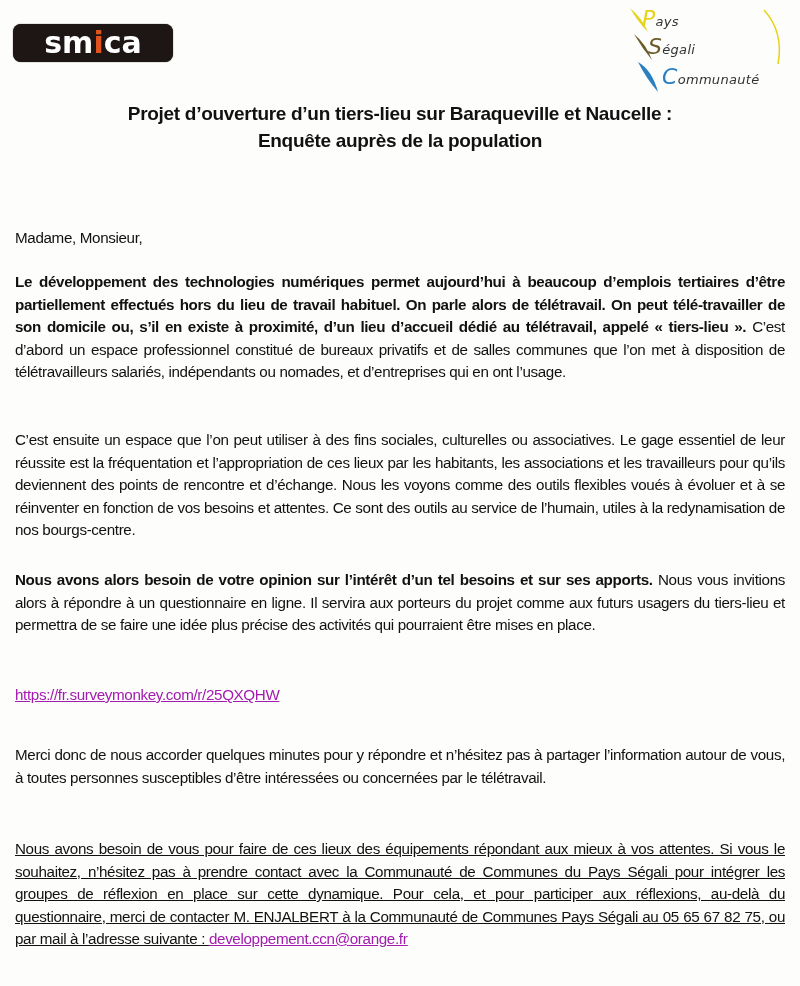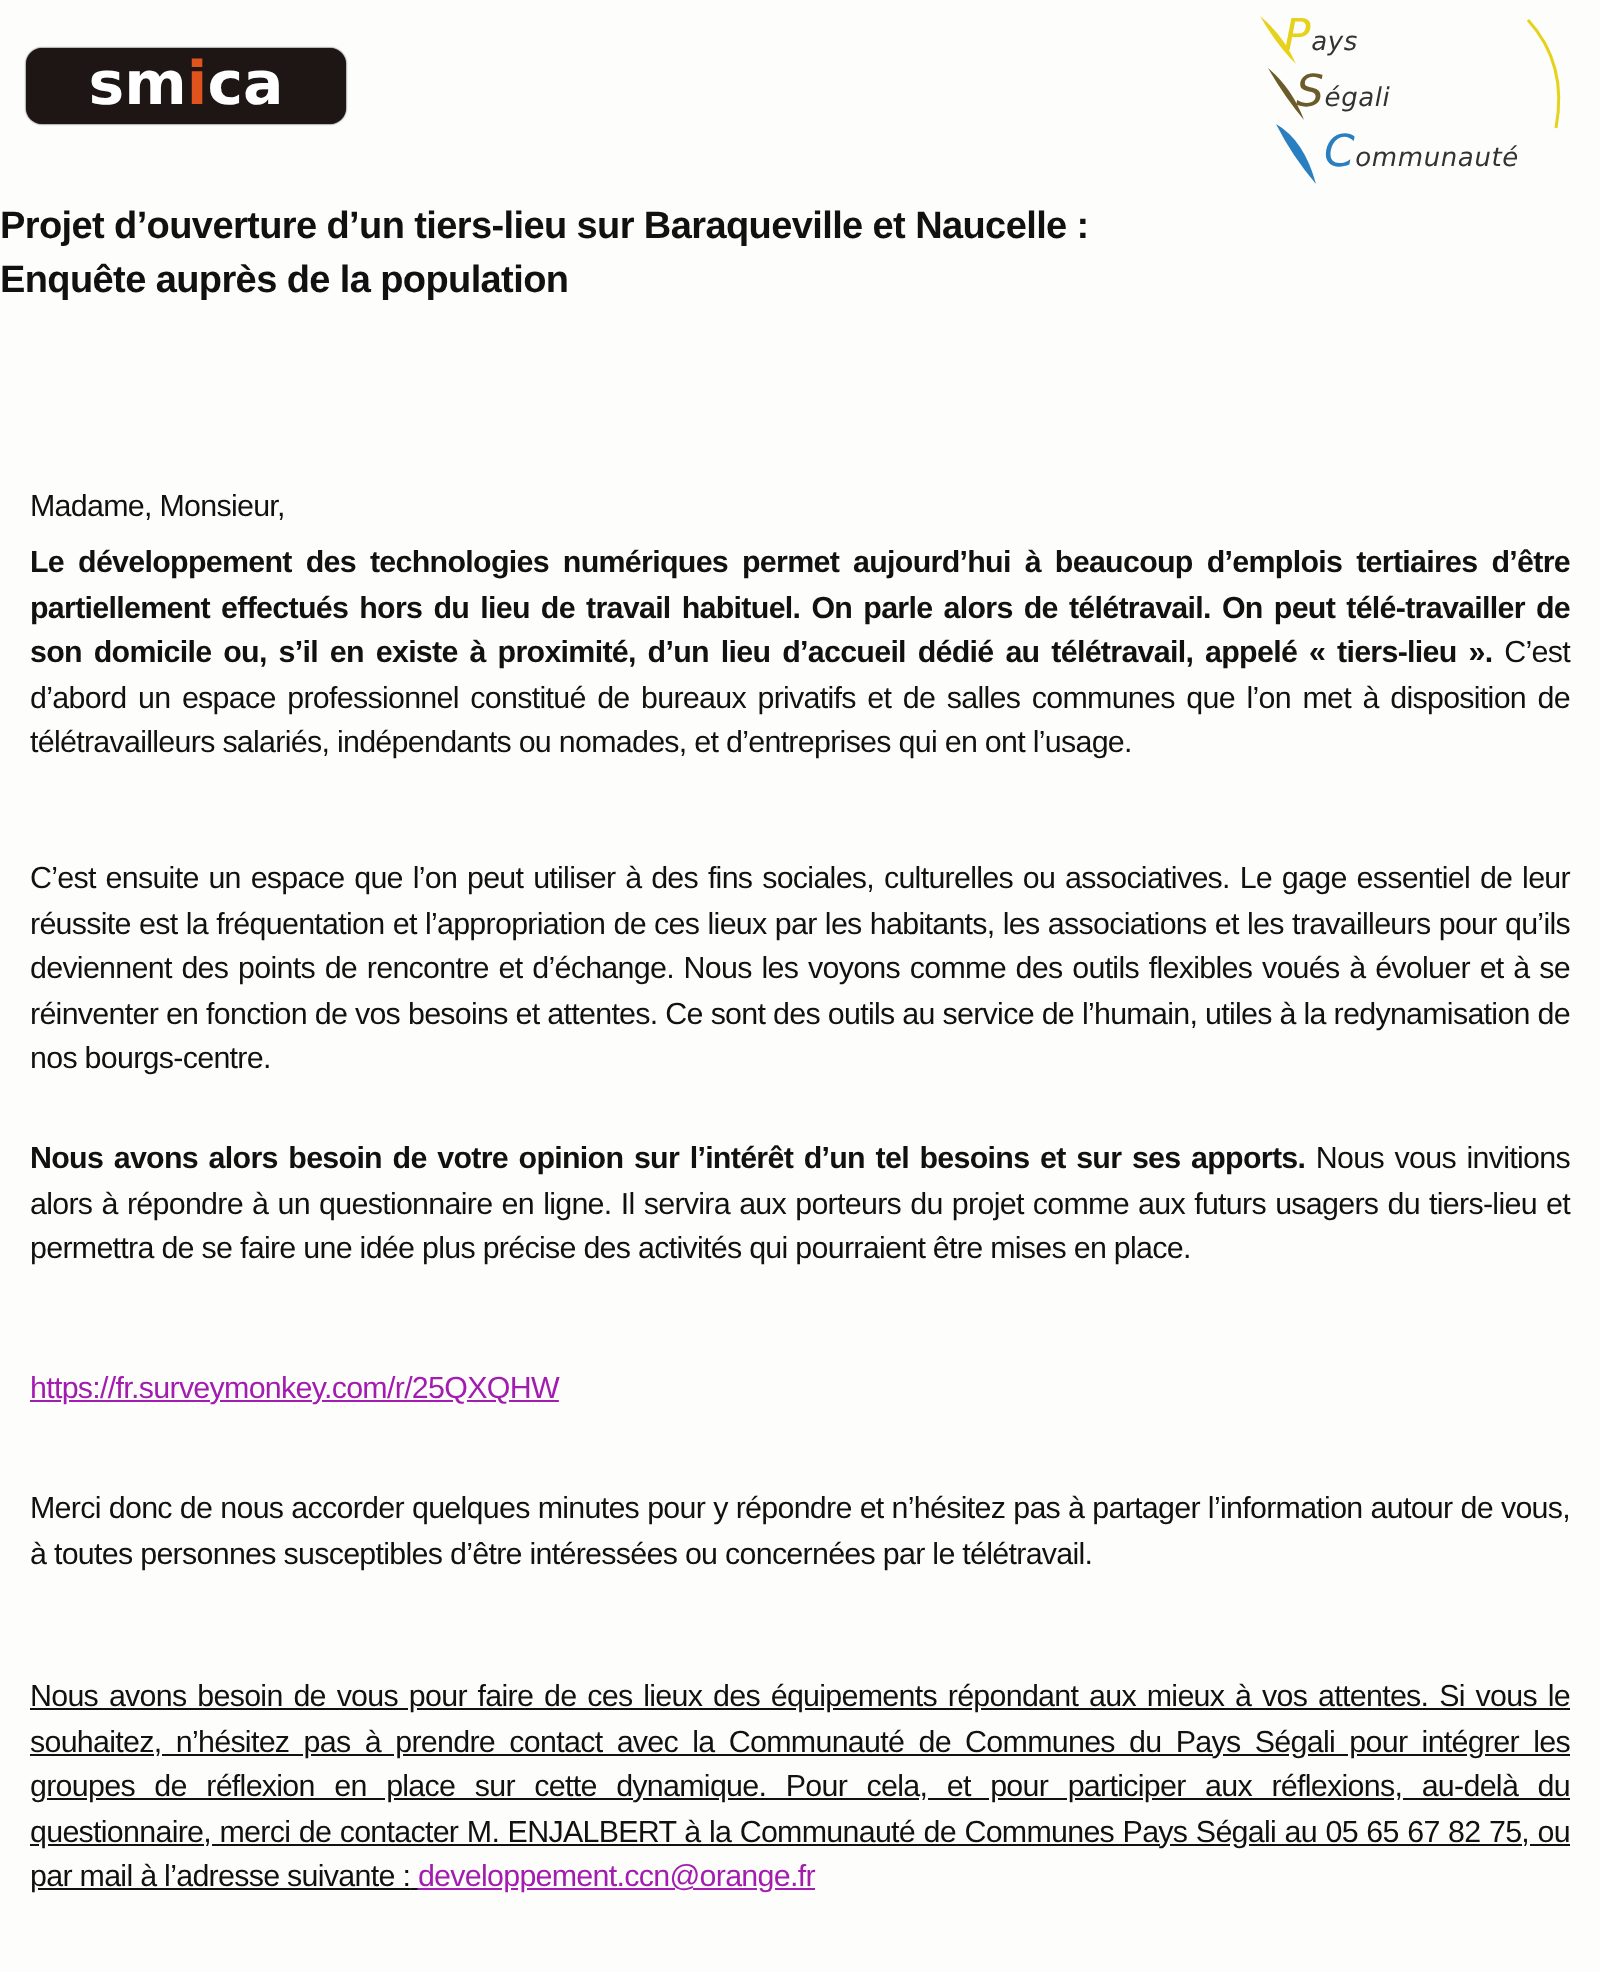--- a/index.html
+++ b/index.html
@@ -38,21 +38,21 @@
   .psc .l1 { left: 14px; top: 2px; }
   .psc .l1 .cap { color: #e6d21a; }
   .psc .l2 { left: 20px; top: 30px; }
   .psc .l2 .cap { color: #6b5a2a; }
   .psc .l3 { left: 34px; top: 60px; }
   .psc .l3 .cap { color: #2a7fc0; }
   .psc svg { position: absolute; left: 0; top: 0; }
 
   .title {
     position: absolute; left: 0; top: 100px; width: 800px;
-    font-weight: bold; font-size: 19px; line-height: 27px;
+    text-align: center; font-weight: bold; font-size: 19px; line-height: 27px;
     font-family: "Liberation Sans", sans-serif; letter-spacing: -0.3px;
   }
 
   .body-text {
     position: absolute; left: 15px; width: 770px;
     font-family: "Liberation Sans", sans-serif;
     font-size: 15.2px; line-height: 22.5px; text-align: justify;
     letter-spacing: -0.35px;
   }
   .bold { font-weight: bold; }
@@ -77,21 +77,21 @@
     <div class="line l1"><span class="cap">P</span><span>ays</span></div>
     <div class="line l2"><span class="cap">S</span><span>égali</span></div>
     <div class="line l3"><span class="cap">C</span><span>ommunauté</span></div>
   </div>
 
   <div class="title">
     <div>Projet d’ouverture d’un tiers-lieu sur Baraqueville et Naucelle :</div>
     <div>Enquête auprès de la population</div>
   </div>
 
-  <div class="body-text" style="top:227px;margin-top:16px;">Madame, Monsieur,</div>
+  <div class="body-text" style="top:227px;">Madame, Monsieur,</div>
 
   <div class="body-text" style="top:271px;">
     <span class="bold">Le développement des technologies numériques permet aujourd’hui à beaucoup d’emplois tertiaires d’être partiellement effectués hors du lieu de travail habituel. On parle alors de télétravail. On peut télé-travailler de son domicile ou, s’il en existe à proximité, d’un lieu d’accueil dédié au télétravail, appelé « tiers-lieu ».</span><span> C’est d’abord un espace professionnel constitué de bureaux privatifs et de salles communes que l’on met à disposition de télétravailleurs salariés, indépendants ou nomades, et d’entreprises qui en ont l’usage.</span>
   </div>
 
   <div class="body-text" style="top:429px;">C’est ensuite un espace que l’on peut utiliser à des fins sociales, culturelles ou associatives. Le gage essentiel de leur réussite est la fréquentation et l’appropriation de ces lieux par les habitants, les associations et les travailleurs pour qu’ils deviennent des points de rencontre et d’échange. Nous les voyons comme des outils flexibles voués à évoluer et à se réinventer en fonction de vos besoins et attentes. Ce sont des outils au service de l’humain, utiles à la redynamisation de nos bourgs-centre.</div>
 
   <div class="body-text" style="top:569px;">
     <span class="bold">Nous avons alors besoin de votre opinion sur l’intérêt d’un tel besoins et sur ses apports.</span><span> Nous vous invitions alors à répondre à un questionnaire en ligne. Il servira aux porteurs du projet comme aux futurs usagers du tiers-lieu et permettra de se faire une idée plus précise des activités qui pourraient être mises en place.</span>
   </div>

